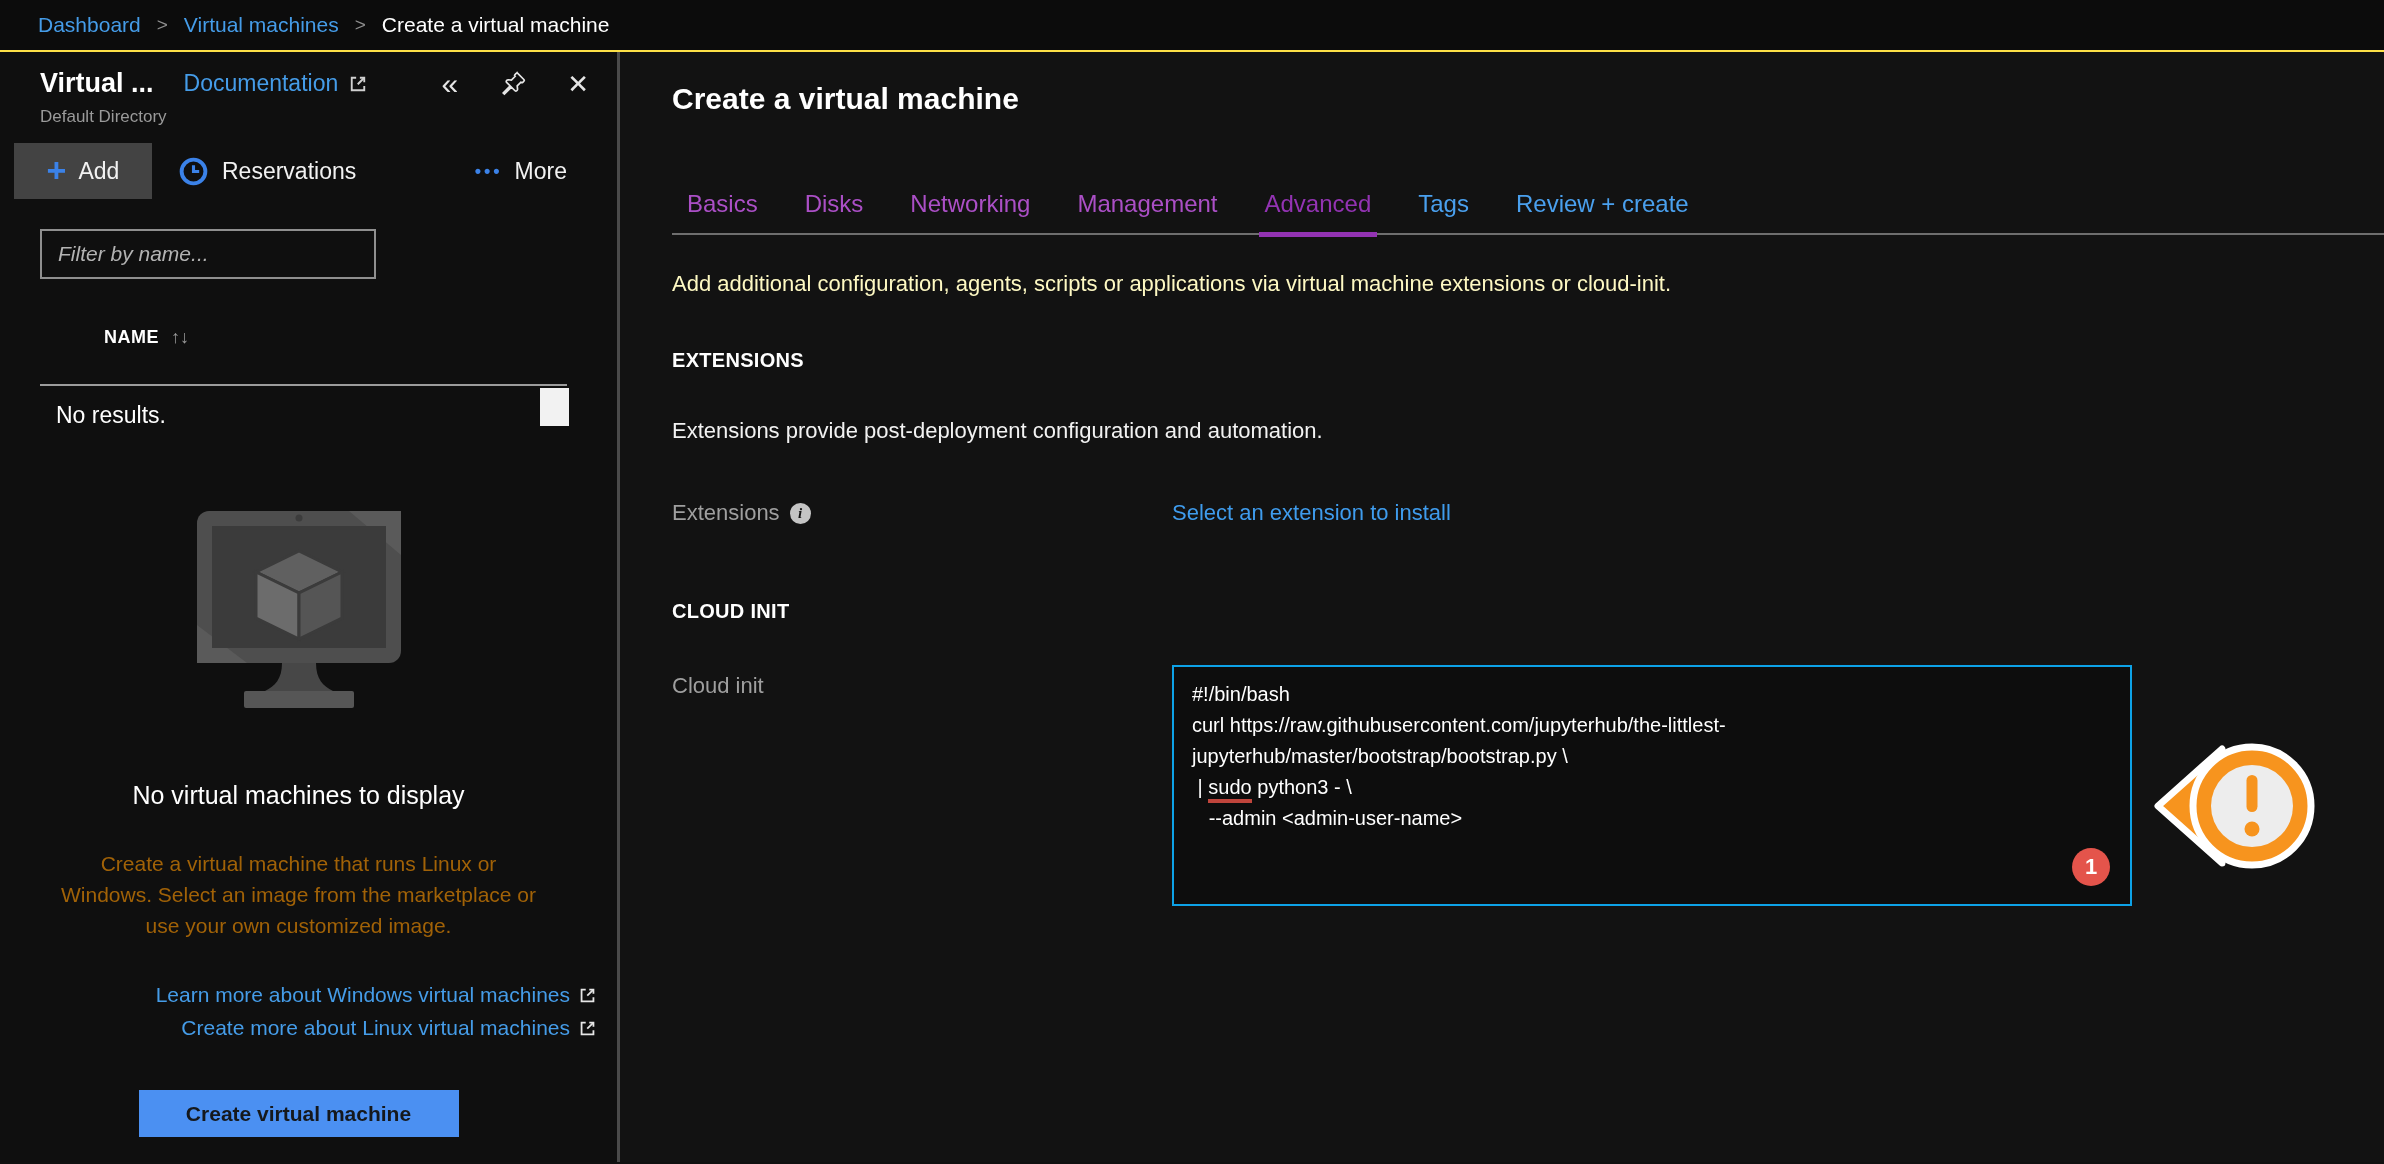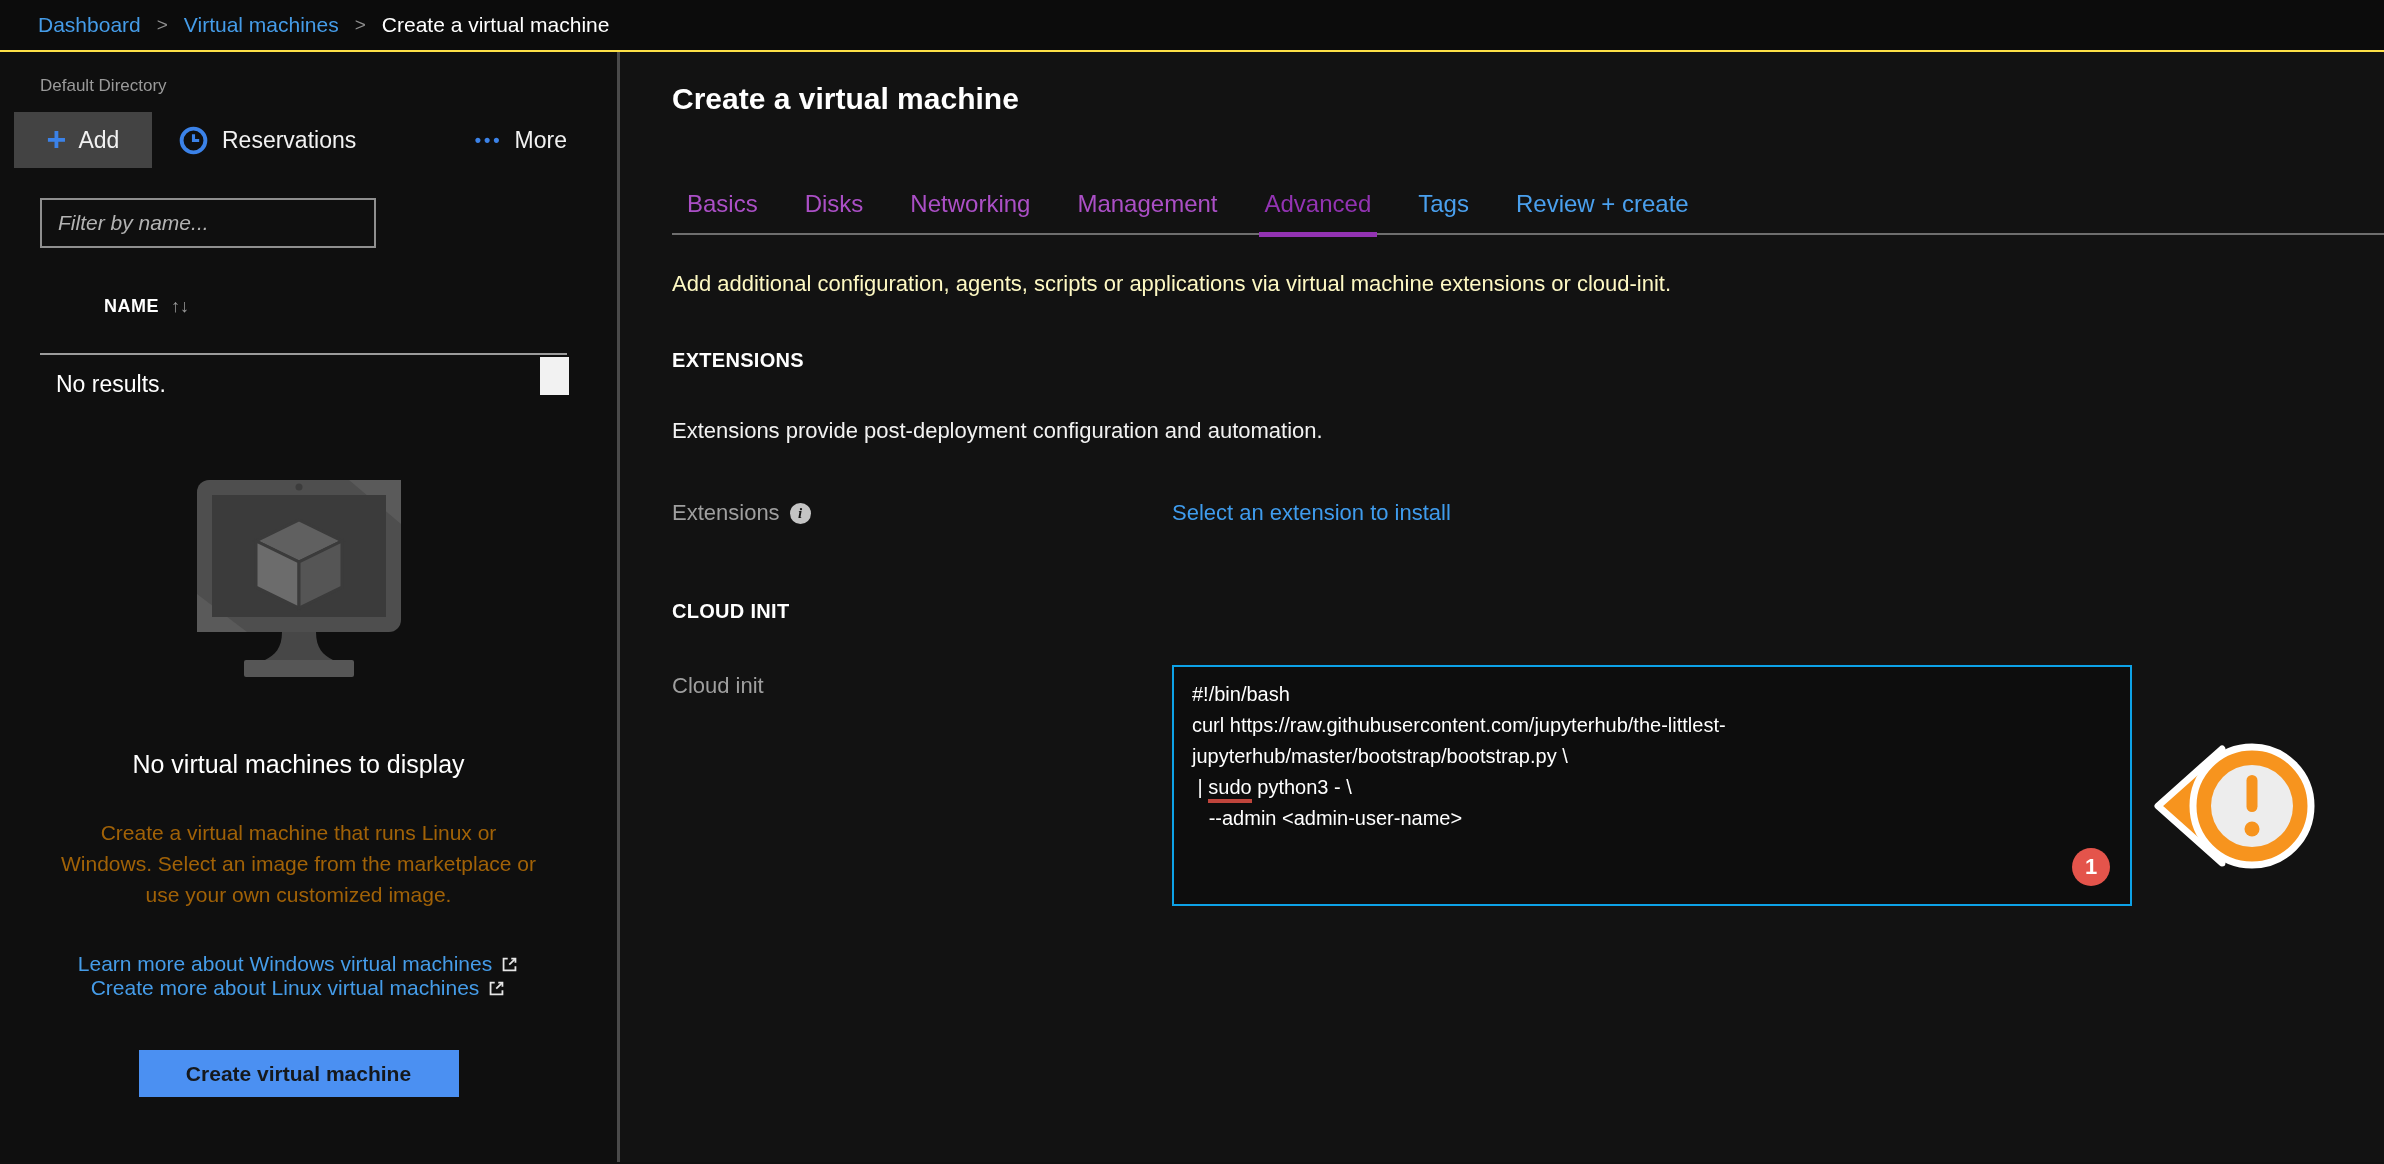--- a/index.html
+++ b/index.html
@@ -53,21 +53,21 @@
   .sb-sort{color:#9a9a9a;font-size:18px;}
   .sb-list{margin-top:36px;position:relative;}
   .sb-list-divider{border-top:2px solid #9c9c9c;margin:0 50px 0 40px;}
   .sb-noresults{padding:16px 0 0 56px;font-size:23px;color:#fff;}
   .sb-scroll-thumb{position:absolute;right:48px;top:4px;width:29px;height:38px;background:#f2f2f2;}
 
   
   .sb-empty{margin-top:78px;text-align:center;padding-right:20px;}
   .sb-empty-title{font-size:25px;color:#fff;margin-top:58px;}
   .sb-empty-desc{font-size:21px;line-height:31px;color:#a16207;margin:38px auto 0;width:480px;}
-  .sb-links{margin-top:42px;display:flex;flex-direction:column;align-items:center;}
+  .sb-links{margin-top:42px;display:flex;flex-direction:column;gap:9px;align-items:flex-end;}
   .sb-link{font-size:21px;color:var(--link_blue);display:inline-flex;align-items:center;gap:8px;cursor:pointer;}
   .sb-create-btn{margin-top:50px;width:320px;height:47px;background:var(--button_blue);
     border:none;color:#15181c;font-size:21px;font-weight:bold;font-family:"Liberation Sans",sans-serif;cursor:pointer;}
 
   
   .main-title{margin:30px 0 0;font-size:30px;font-weight:bold;color:#fff;}
   .tabbar{margin-top:74px;display:flex;gap:47px;border-bottom:2px solid #6e6e6e;padding:0 0 15px 15px;font-size:24px;}
   .tab{cursor:pointer;position:relative;}
   .tab.visited{color:var(--tab_purple);}
   .tab.active{color:var(--tab_active_purple);}
@@ -104,20 +104,38 @@
   <span class="crumb-sep">&gt;</span>
   <span class="crumb-link">Virtual machines</span>
   <span class="crumb-sep">&gt;</span>
   <span class="crumb-current">Create a virtual machine</span>
 </div>
 
 <div class="layout">
 
   <div class="sidebar">
     <div class="sb-header">
+      <div class="sb-title-row">
+        <span class="sb-title">Virtual ...</span>
+        <span class="sb-doc-link">
+          <span>Documentation</span>
+          <svg class="icon-svg" width="20" height="20" viewBox="0 0 16 16">
+              <path d="M6.5 3H3v10h10V9.5" fill="none" stroke="#d0d0d0" stroke-width="1.5"></path>
+              <path d="M9.5 3H13v3.5" fill="none" stroke="#d0d0d0" stroke-width="1.5"></path>
+              <path d="M13 3L7.8 8.2" fill="none" stroke="#d0d0d0" stroke-width="1.5"></path>
+            </svg>
+        </span>
+        <span class="sb-win-icons">
+          <span class="sb-collapse">«</span>
+          <svg class="icon-svg" width="29" height="29" viewBox="0 0 24 24">
+              <path d="M15.3 2.6l6.1 6.1c.4.4.4 1 0 1.4l-.9.9c-.4.4-1 .4-1.4 0l-.1-.1-3.1 3.1.3 2.8c0 .3-.1.6-.3.8l-.4.4c-.4.4-1 .4-1.4 0l-3-3-5.8 5.8-1-1 5.8-5.8-3-3c-.4-.4-.4-1 0-1.4l.4-.4c.2-.2.5-.3.8-.3l2.8.3 3.1-3.1-.1-.1c-.4-.4-.4-1 0-1.4l.9-.9c.4-.4 1-.4 1.3 0z" fill="none" stroke="#e6e6e6" stroke-width="1.4"></path>
+            </svg>
+          <span class="sb-close">✕</span>
+        </span>
+      </div>
       <div class="sb-subtitle">Default Directory</div>
     </div>
 
     <div class="sb-toolbar">
       <div class="tb-add">
         <span class="tb-plus">+</span>
         <span class="tb-label">Add</span>
       </div>
       <div class="tb-reservations">
         <svg class="icon-svg" width="31" height="31" viewBox="0 0 24 24">

